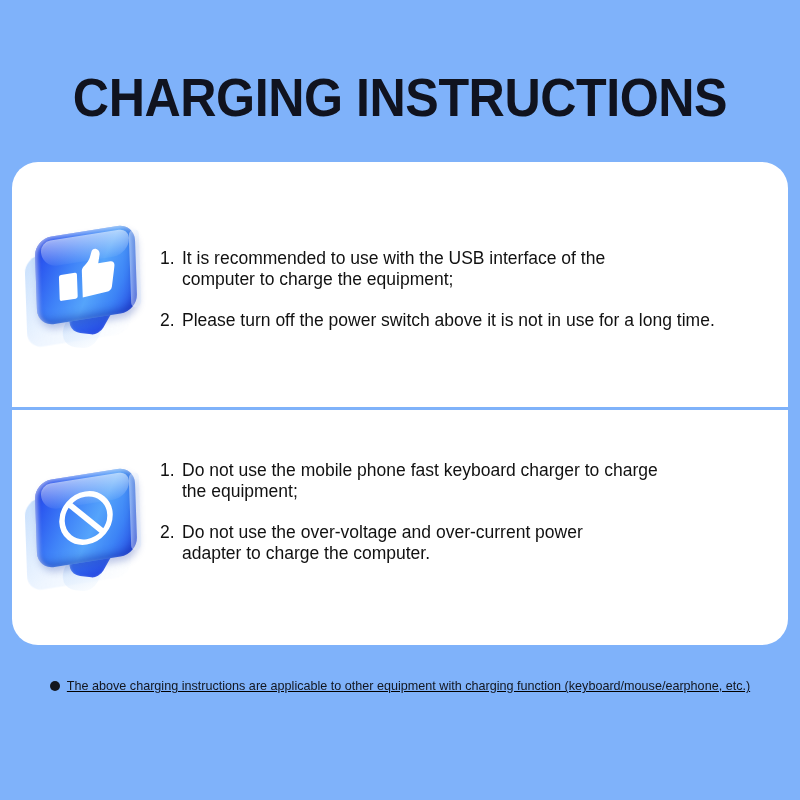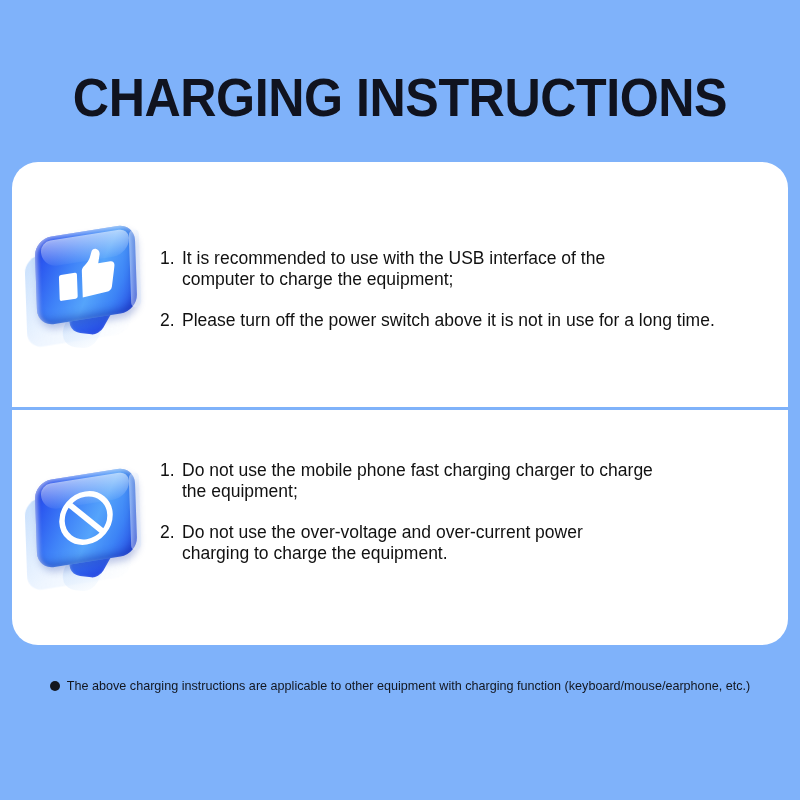--- a/index.html
+++ b/index.html
@@ -213,20 +213,21 @@
 
   
   .footer {
     position: absolute;
     left: 0;
     top: 678px;
     width: 800px;
     display: flex;
     align-items: center;
     justify-content: center;
+    text-decoration: underline;
   }
   .footer .bullet {
     width: 10px;
     height: 10px;
     border-radius: 50%;
     background: #12161f;
     margin-right: 7px;
     flex: 0 0 10px;
   }
   .footer .footer-text {
@@ -290,27 +291,27 @@
               <circle cx="29" cy="29" r="24" fill="none" stroke="#ffffff" stroke-width="5.5"></circle>
               <line x1="12.5" y1="12.5" x2="45.5" y2="45.5" stroke="#ffffff" stroke-width="5.5" stroke-linecap="butt"></line>
             </svg>
           </div>
         </div>
       </div>
       <div class="text-col">
         <ol class="rules">
           <li>
             <span class="marker">1.</span>
-            <span class="rule-text">Do not use the mobile phone fast charging charger to charge
+            <span class="rule-text">Do not use the mobile phone fast keyboard charger to charge
 the equipment;</span>
           </li>
           <li>
             <span class="marker">2.</span>
             <span class="rule-text">Do not use the over-voltage and over-current power
-charging to charge the equipment.</span>
+adapter to charge the computer.</span>
           </li>
         </ol>
       </div>
     </div>
 
   </div>
 
   <div class="footer">
     <span class="bullet"></span>
     <span class="footer-text">The above charging instructions are applicable to other equipment with charging function (keyboard/mouse/earphone, etc.)</span>

